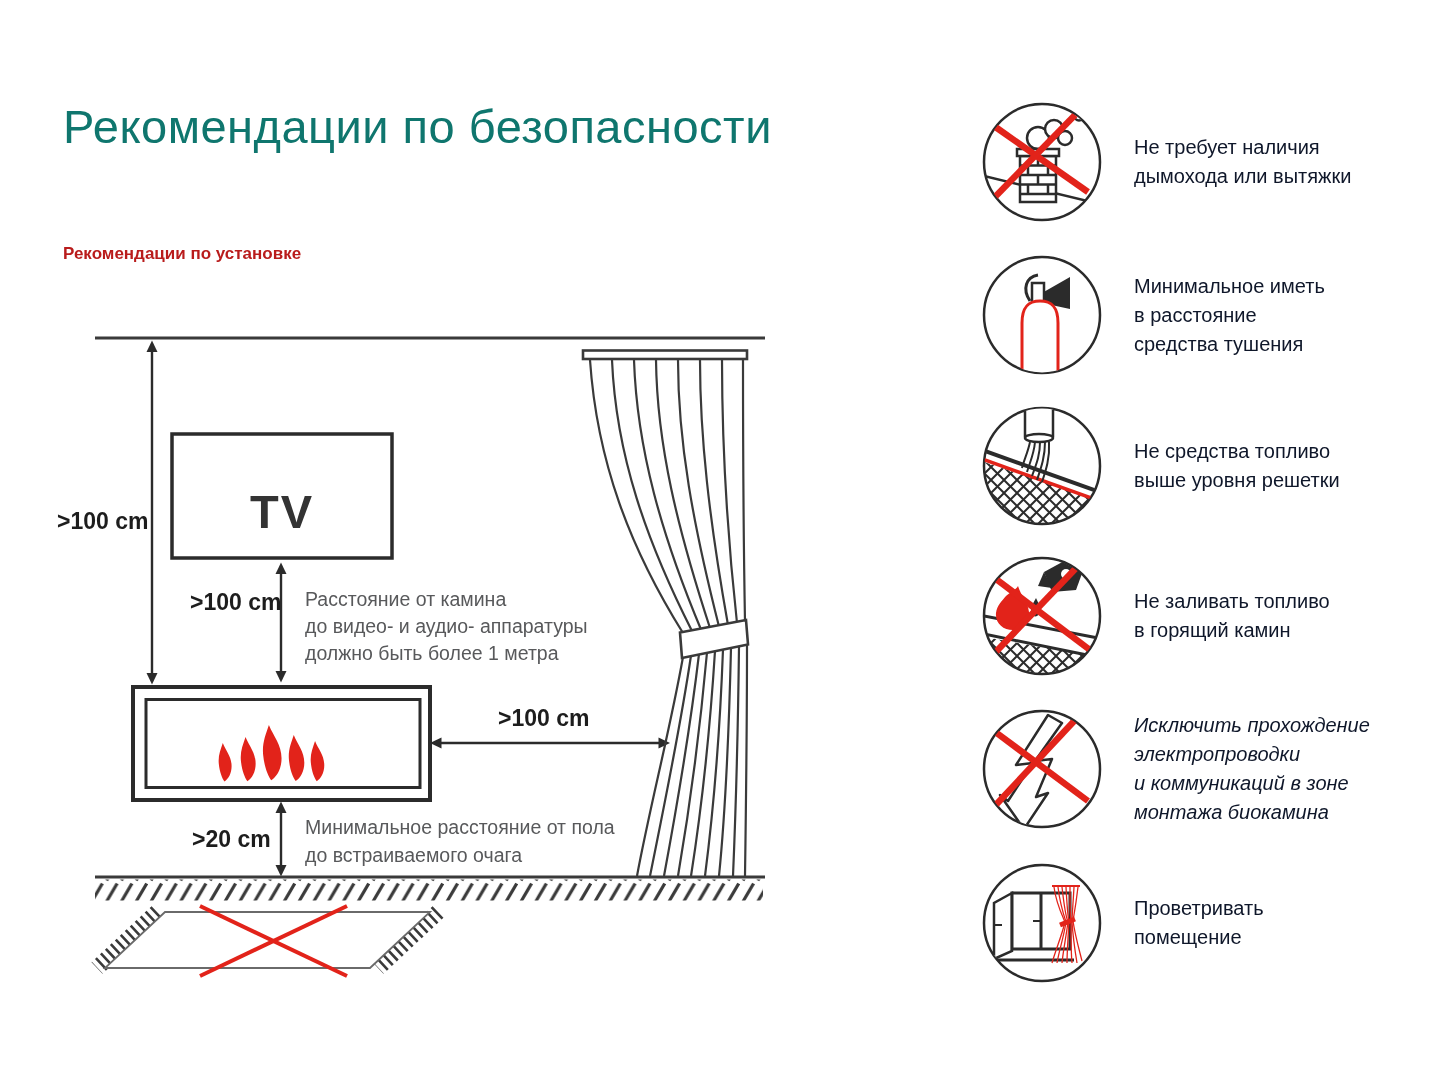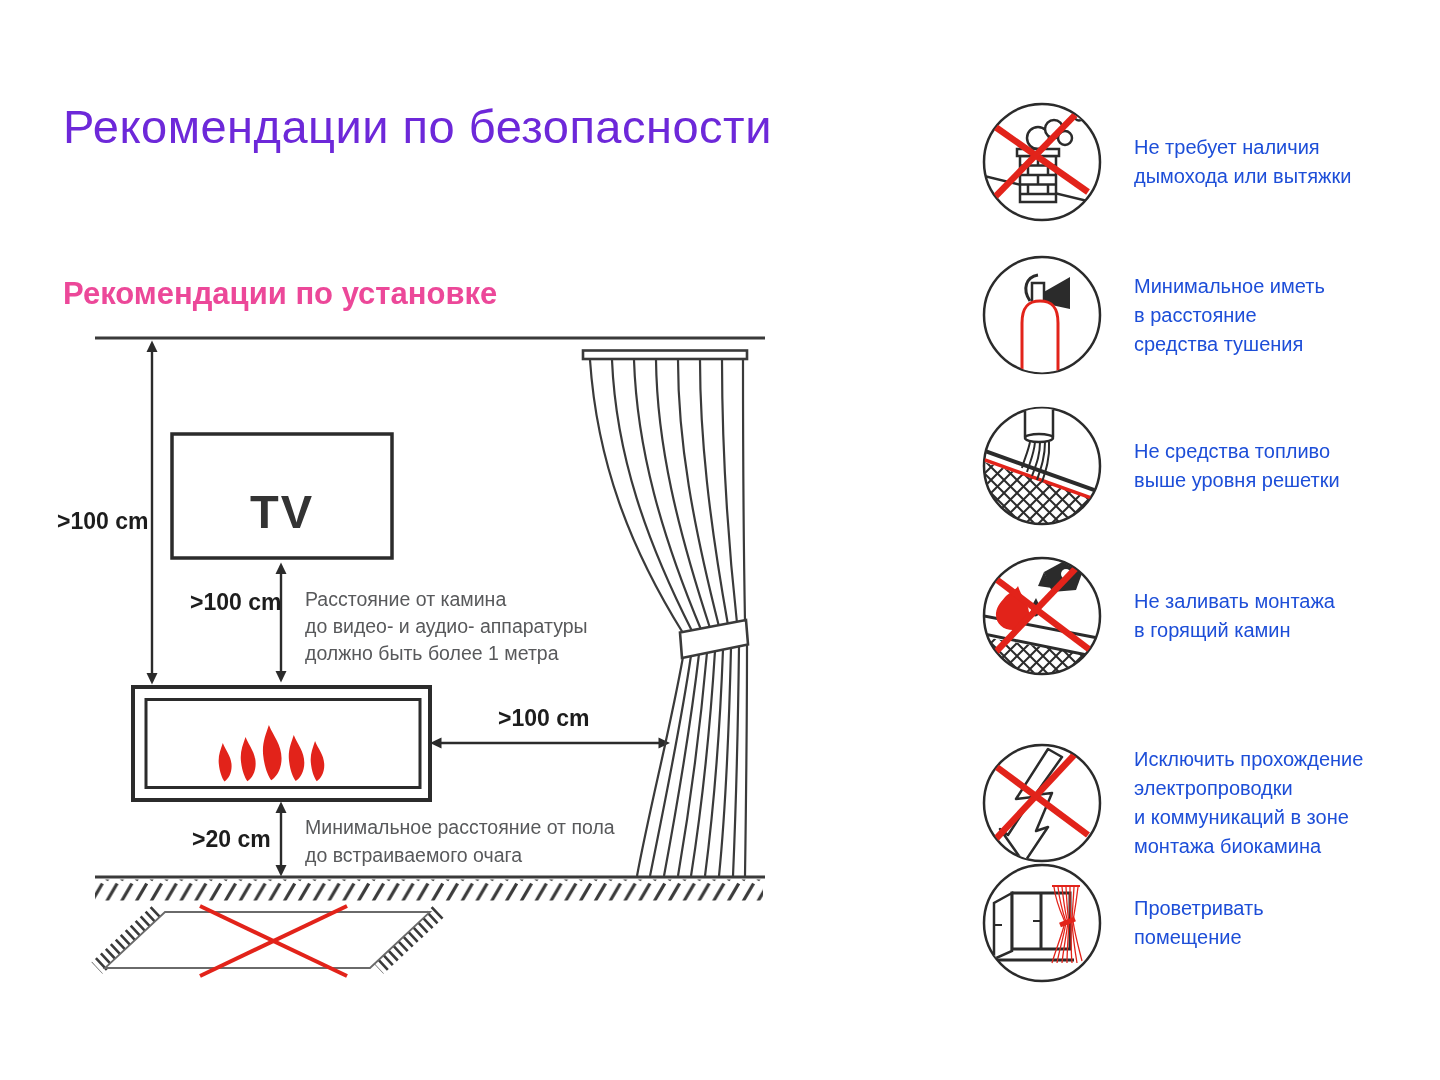--- a/index.html
+++ b/index.html
@@ -2,34 +2,34 @@
 <html><head>
 <meta charset="utf-8">
 <style>
   html,body{margin:0;padding:0;}
   body{
     width:1440px;height:1080px;position:relative;background:#ffffff;
     font-family:"Liberation Sans", sans-serif;overflow:hidden;
   }
   .page-title{
     position:absolute;left:63px;top:99px;font-size:47px;font-weight:300;
-    color:#6d28d9;letter-spacing:.5px;white-space:nowrap;
+    color:#0f766e;letter-spacing:.5px;white-space:nowrap;
   }
   .section-title{
-    position:absolute;left:63px;top:276px;font-size:31px;font-weight:700;
-    color:#ec4899;white-space:nowrap;
+    position:absolute;left:63px;top:244px;font-size:17px;font-weight:700;
+    color:#b91c1c;white-space:nowrap;
   }
   #diagram-svg{position:absolute;left:0;top:0;}
   #diagram-svg text{font-family:"Liberation Sans", sans-serif;}
   .dim{font-size:23px;font-weight:700;fill:#1d1d1d;}
   .note{font-size:19.5px;fill:#58595b;}
   .tv-label{font-size:47px;font-weight:700;fill:#333333;letter-spacing:2px;}
   .safety-row{position:absolute;left:978px;display:flex;align-items:center;}
   .safety-icon{width:128px;height:128px;flex:0 0 auto;display:block;}
-  .safety-text{margin-left:28px;font-size:20px;line-height:29px;color:#1d4ed8;white-space:nowrap;}
+  .safety-text{margin-left:28px;font-size:20px;line-height:29px;color:#0f172a;white-space:nowrap;}
 </style>
 </head>
 <body>
 
 <div class="page-title">Рекомендации по безопасности</div>
 <div class="section-title">Рекомендации по установке</div>
 
 <svg id="diagram-svg" width="1440" height="1080" viewBox="0 0 1440 1080">
   <defs>
     <pattern id="floorHatch" width="14.8" height="21" patternUnits="userSpaceOnUse">
@@ -252,26 +252,26 @@
         <circle cx="88" cy="22" r="5" fill="#ffffff"></circle>
       </g>
       <path d="M58,46 C61,52 63,57 61,62 C59,66 53,65 53,59 C53,54 56,50 58,46 Z" fill="#2b2b2b"></path>
       <g stroke="#e2231a" stroke-width="6.5">
         <line x1="14" y1="24" x2="112" y2="98"></line>
           <line x1="100" y1="14" x2="12" y2="106"></line>
       </g>
     </g>
   </svg>
   <div class="safety-text">
-    <div>Не заливать монтажа</div>
+    <div>Не заливать топливо</div>
     <div>в горящий камин</div>
   </div>
 </div>
 
-<div class="safety-row" style="top:739px;">
+<div class="safety-row" style="top:705px;font-style:italic;">
   <svg class="safety-icon" viewBox="0 0 128 128">
     <defs>
         <clipPath id="c5">
           <circle cx="64" cy="64" r="57.5"></circle>
         </clipPath>
       </defs>
     <circle cx="64" cy="64" r="58" fill="#ffffff" stroke="#2b2b2b" stroke-width="2.5"></circle>
     <g clip-path="url(#c5)">
       <polygon points="70,10 38,60 55,58 30,96 22,90 46,124 70,88 58,92 74,54 57,56 84,18" fill="#ffffff" stroke="#2b2b2b" stroke-width="2.5" stroke-linejoin="round"></polygon>
       <g stroke="#e2231a" stroke-width="6.5">

